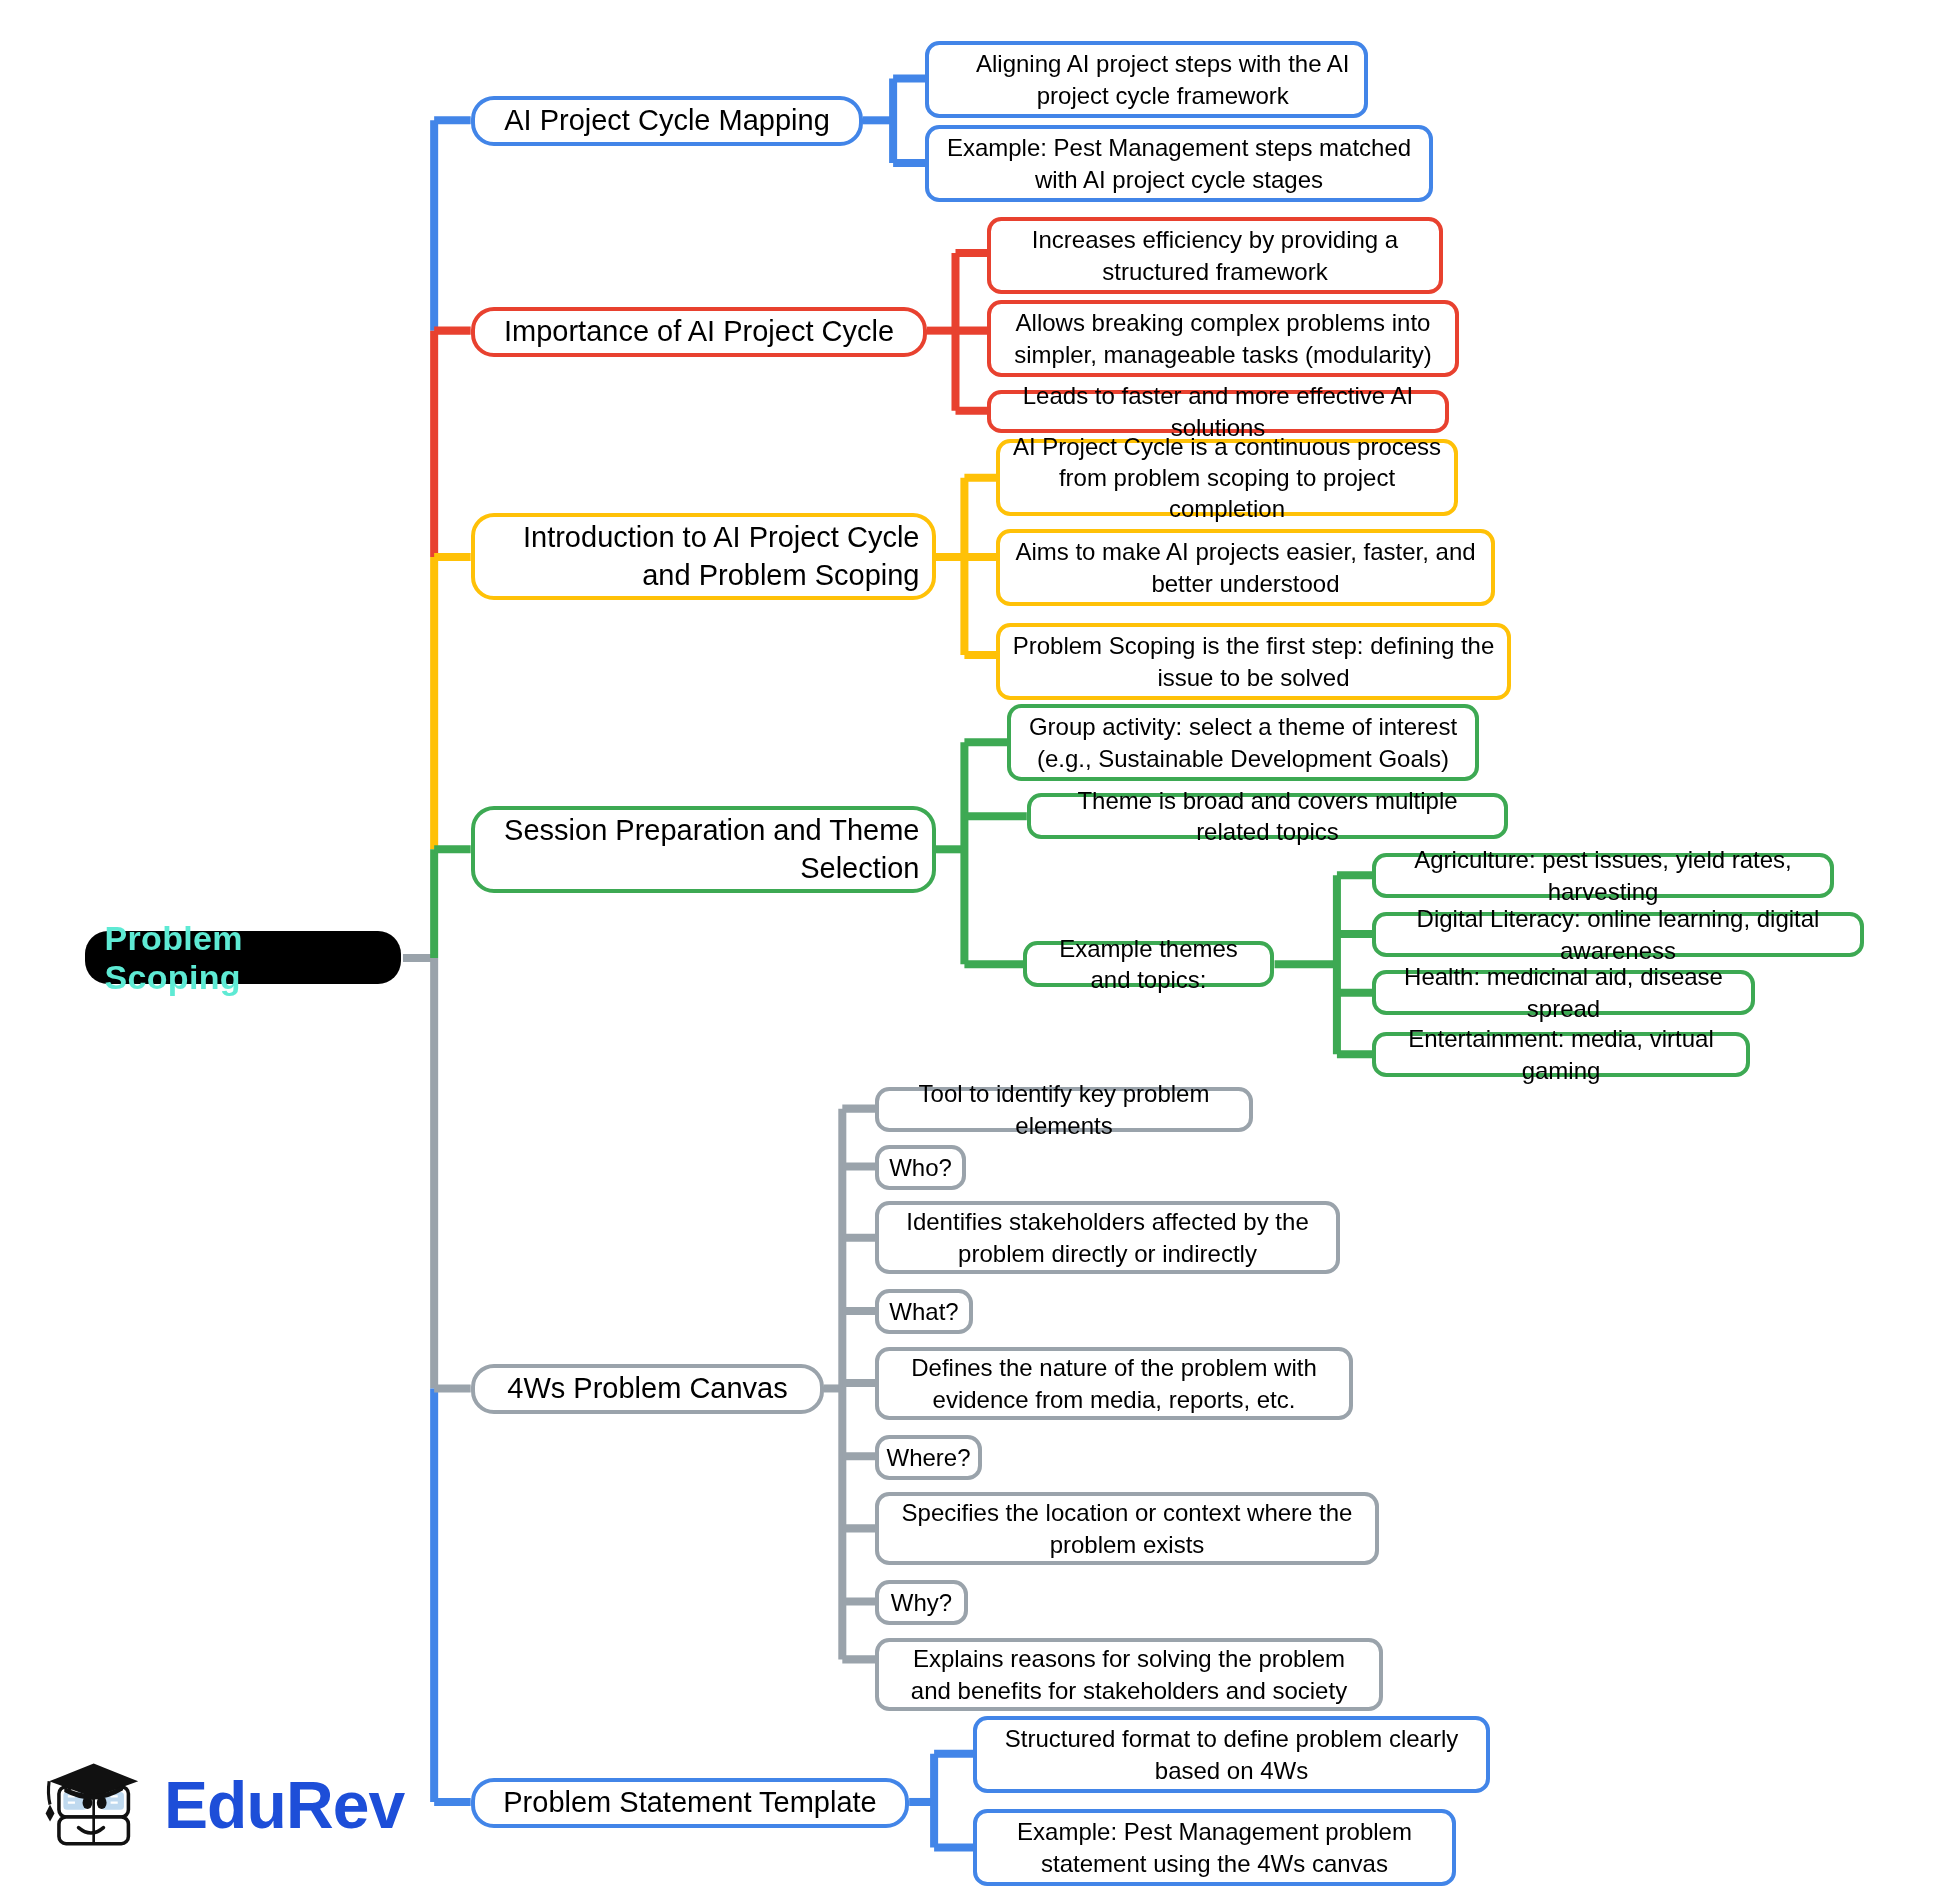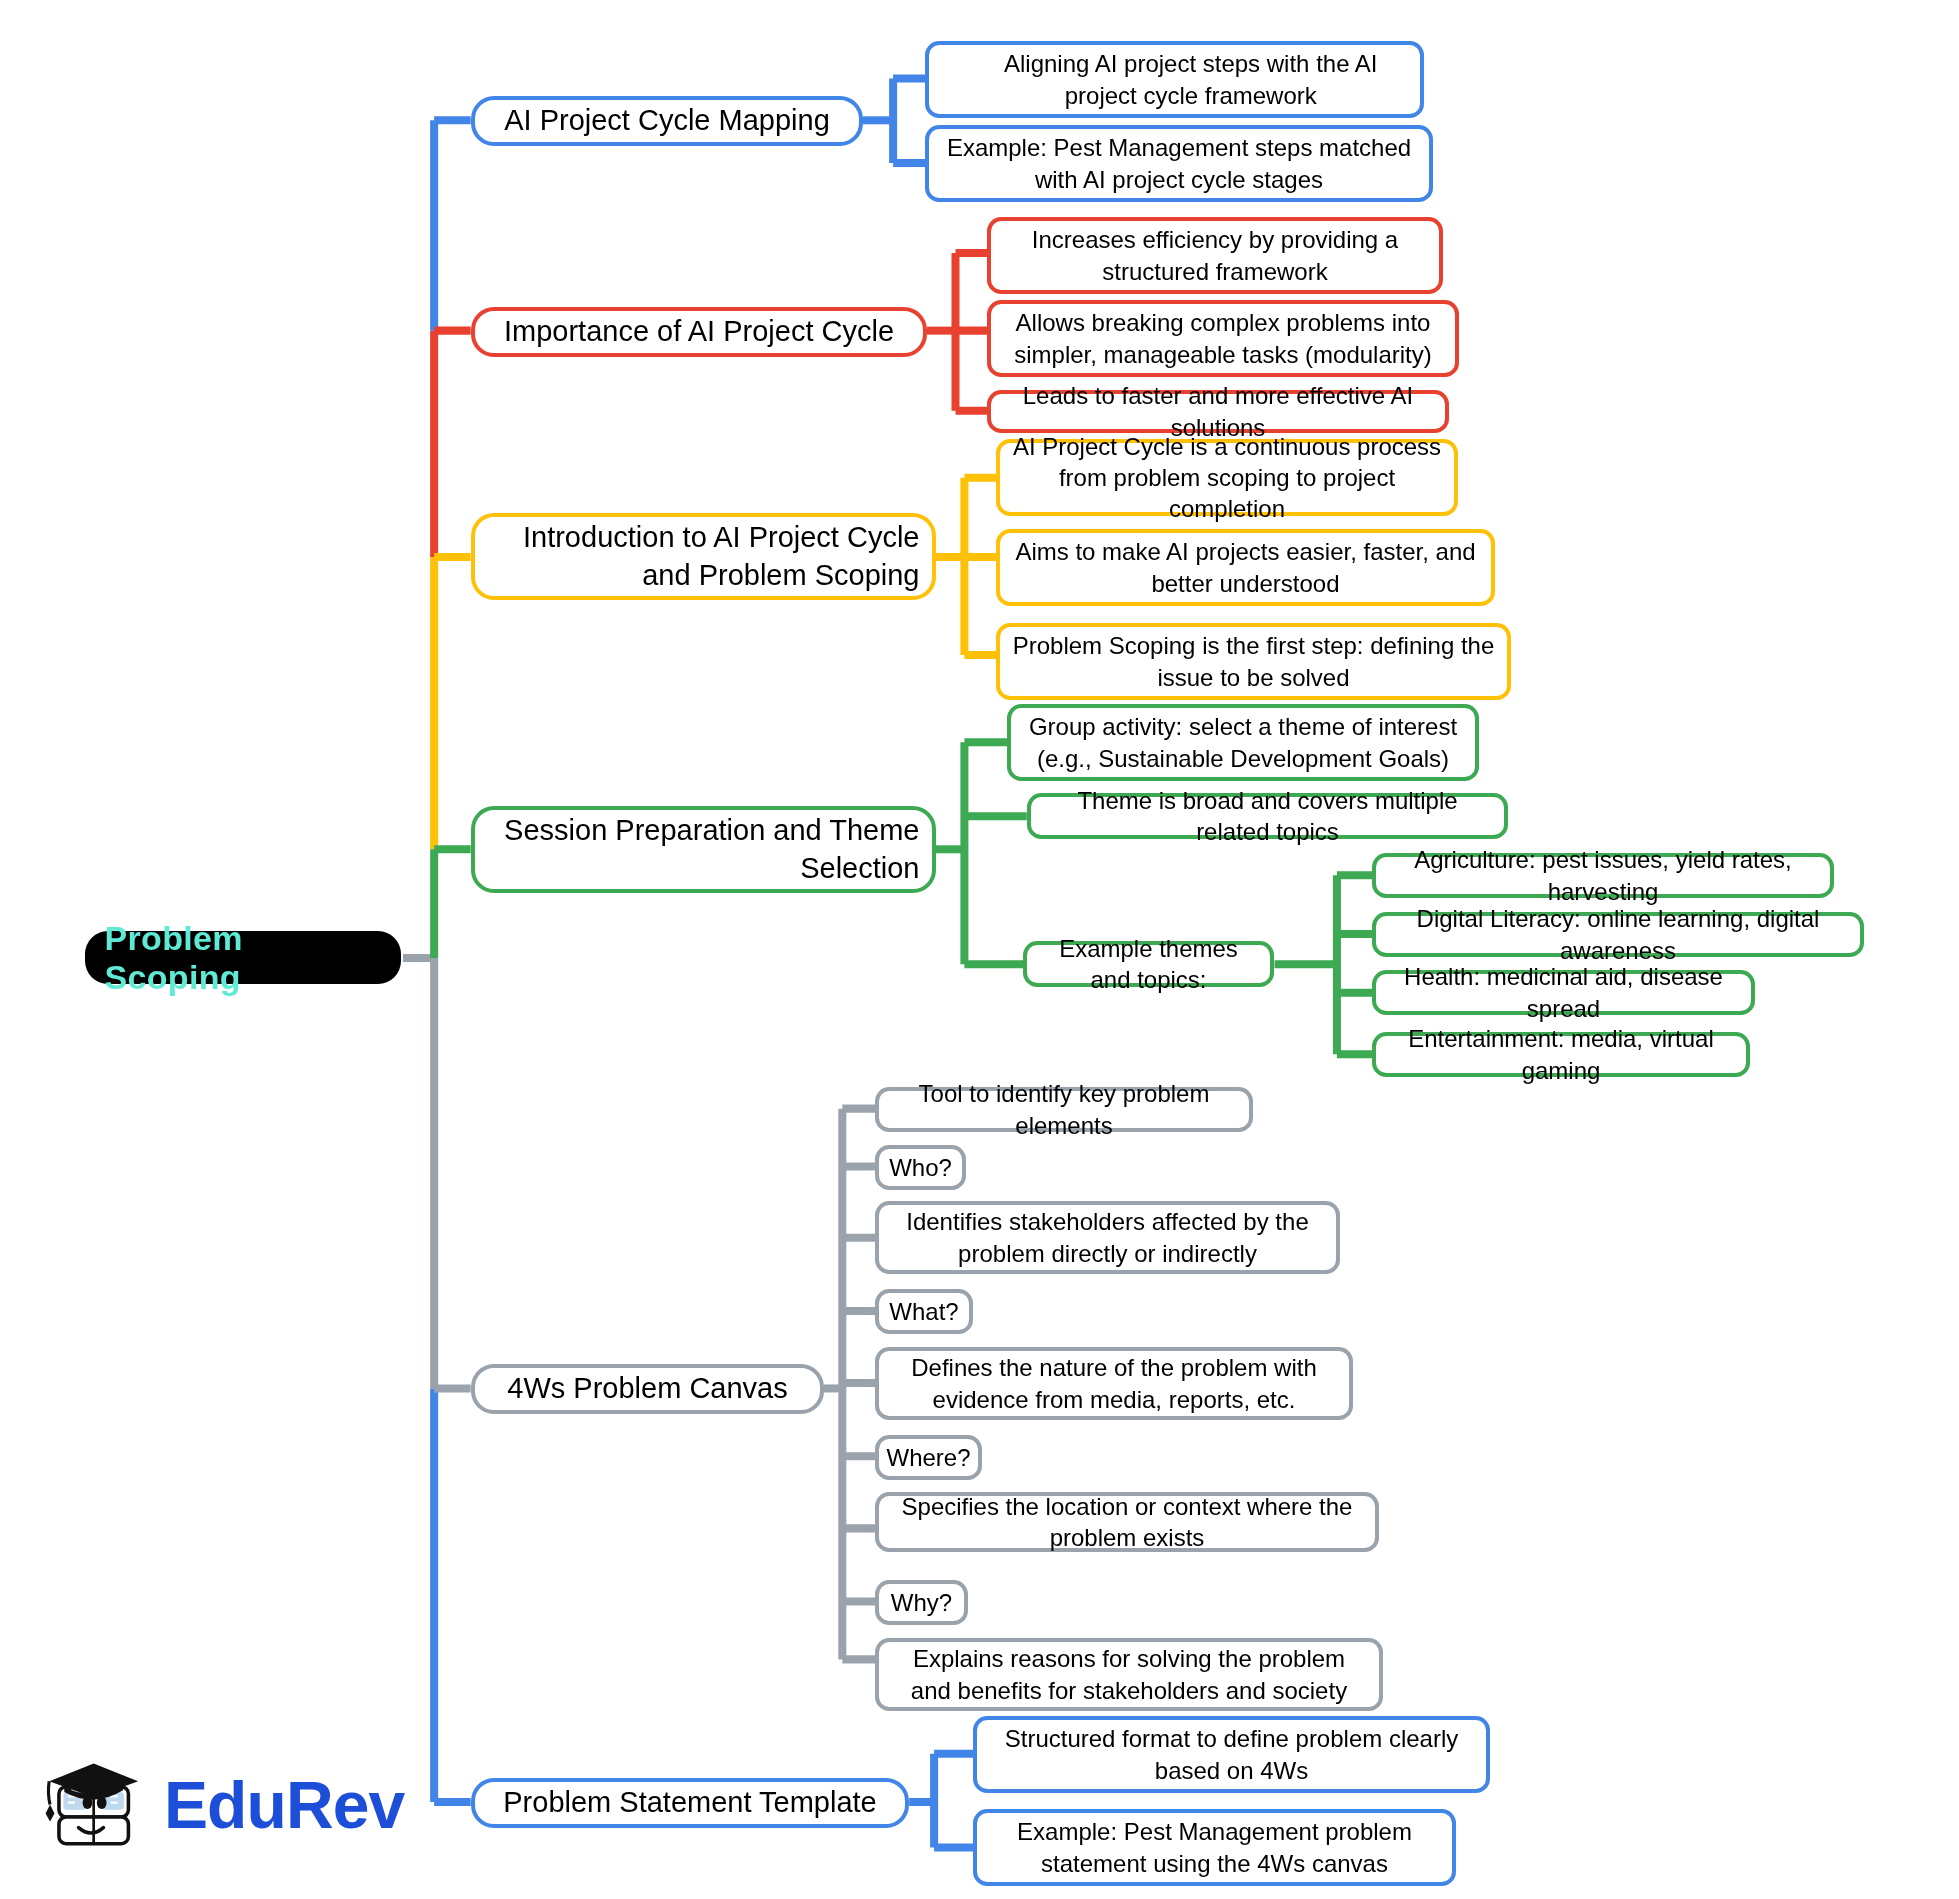--- a/index.html
+++ b/index.html
@@ -170,21 +170,21 @@
       <path d="M 1048 1968 L 1048 2073" stroke="#4285E8" stroke-width="9"></path>
       <path d="M 1048 1968 L 1092 1968" stroke="#4285E8" stroke-width="9"></path>
       <path d="M 1048 2073 L 1092 2073" stroke="#4285E8" stroke-width="9"></path>
     </g>
   </svg>
 
   <div class="root-node" style="left:85px; top:931px; width:316px; height:53px;">Problem Scoping</div>
 
   <div class="node lvl1 c-blue" style="left:471px; top:96px; width:392px; height:50px;">AI Project Cycle Mapping</div>
 
-  <div class="node lvl2 c-blue" style="left:925px; top:41px; width:499px; height:77px;padding-left:45px;">Aligning AI project steps with the AI project cycle framework</div>
+  <div class="node lvl2 c-blue" style="left:925px; top:41px; width:443px; height:77px;padding-left:45px;">Aligning AI project steps with the AI project cycle framework</div>
 
   <div class="node lvl2 c-blue" style="left:925px; top:125px; width:508px; height:77px;">Example: Pest Management steps matched with AI project cycle stages</div>
 
   <div class="node lvl1 c-red" style="left:471px; top:307px; width:456px; height:50px;">Importance of AI Project Cycle</div>
 
   <div class="node lvl2 c-red" style="left:987px; top:217px; width:456px; height:77px;">Increases efficiency by providing a structured framework</div>
 
   <div class="node lvl2 c-red" style="left:987px; top:300px; width:472px; height:77px;">Allows breaking complex problems into simpler, manageable tasks (modularity)</div>
 
   <div class="node lvl2 c-red" style="left:987px; top:390px; width:462px; height:43px;">Leads to faster and more effective AI solutions</div>
@@ -220,21 +220,21 @@
   <div class="node lvl2 c-gray" style="left:875px; top:1145px; width:91px; height:45px;">Who?</div>
 
   <div class="node lvl2 c-gray" style="left:875px; top:1201px; width:465px; height:73px;">Identifies stakeholders affected by the problem directly or indirectly</div>
 
   <div class="node lvl2 c-gray" style="left:875px; top:1289px; width:98px; height:45px;">What?</div>
 
   <div class="node lvl2 c-gray" style="left:875px; top:1347px; width:478px; height:73px;">Defines the nature of the problem with evidence from media, reports, etc.</div>
 
   <div class="node lvl2 c-gray" style="left:875px; top:1435px; width:107px; height:45px;">Where?</div>
 
-  <div class="node lvl2 c-gray" style="left:875px; top:1492px; width:504px; height:60px;">Specifies the location or context where the problem exists</div>
+  <div class="node lvl2 c-gray" style="left:875px; top:1492px; width:504px; height:73px;">Specifies the location or context where the problem exists</div>
 
   <div class="node lvl2 c-gray" style="left:875px; top:1580px; width:93px; height:45px;">Why?</div>
 
   <div class="node lvl2 c-gray" style="left:875px; top:1638px; width:508px; height:73px;">Explains reasons for solving the problem and benefits for stakeholders and society</div>
 
   <div class="node lvl1 c-blue" style="left:471px; top:1778px; width:438px; height:50px;">Problem Statement Template</div>
 
   <div class="node lvl2 c-blue" style="left:973px; top:1716px; width:517px; height:77px;">Structured format to define problem clearly based on 4Ws</div>
 
   <div class="node lvl2 c-blue" style="left:973px; top:1809px; width:483px; height:77px;">Example: Pest Management problem statement using the 4Ws canvas</div>

